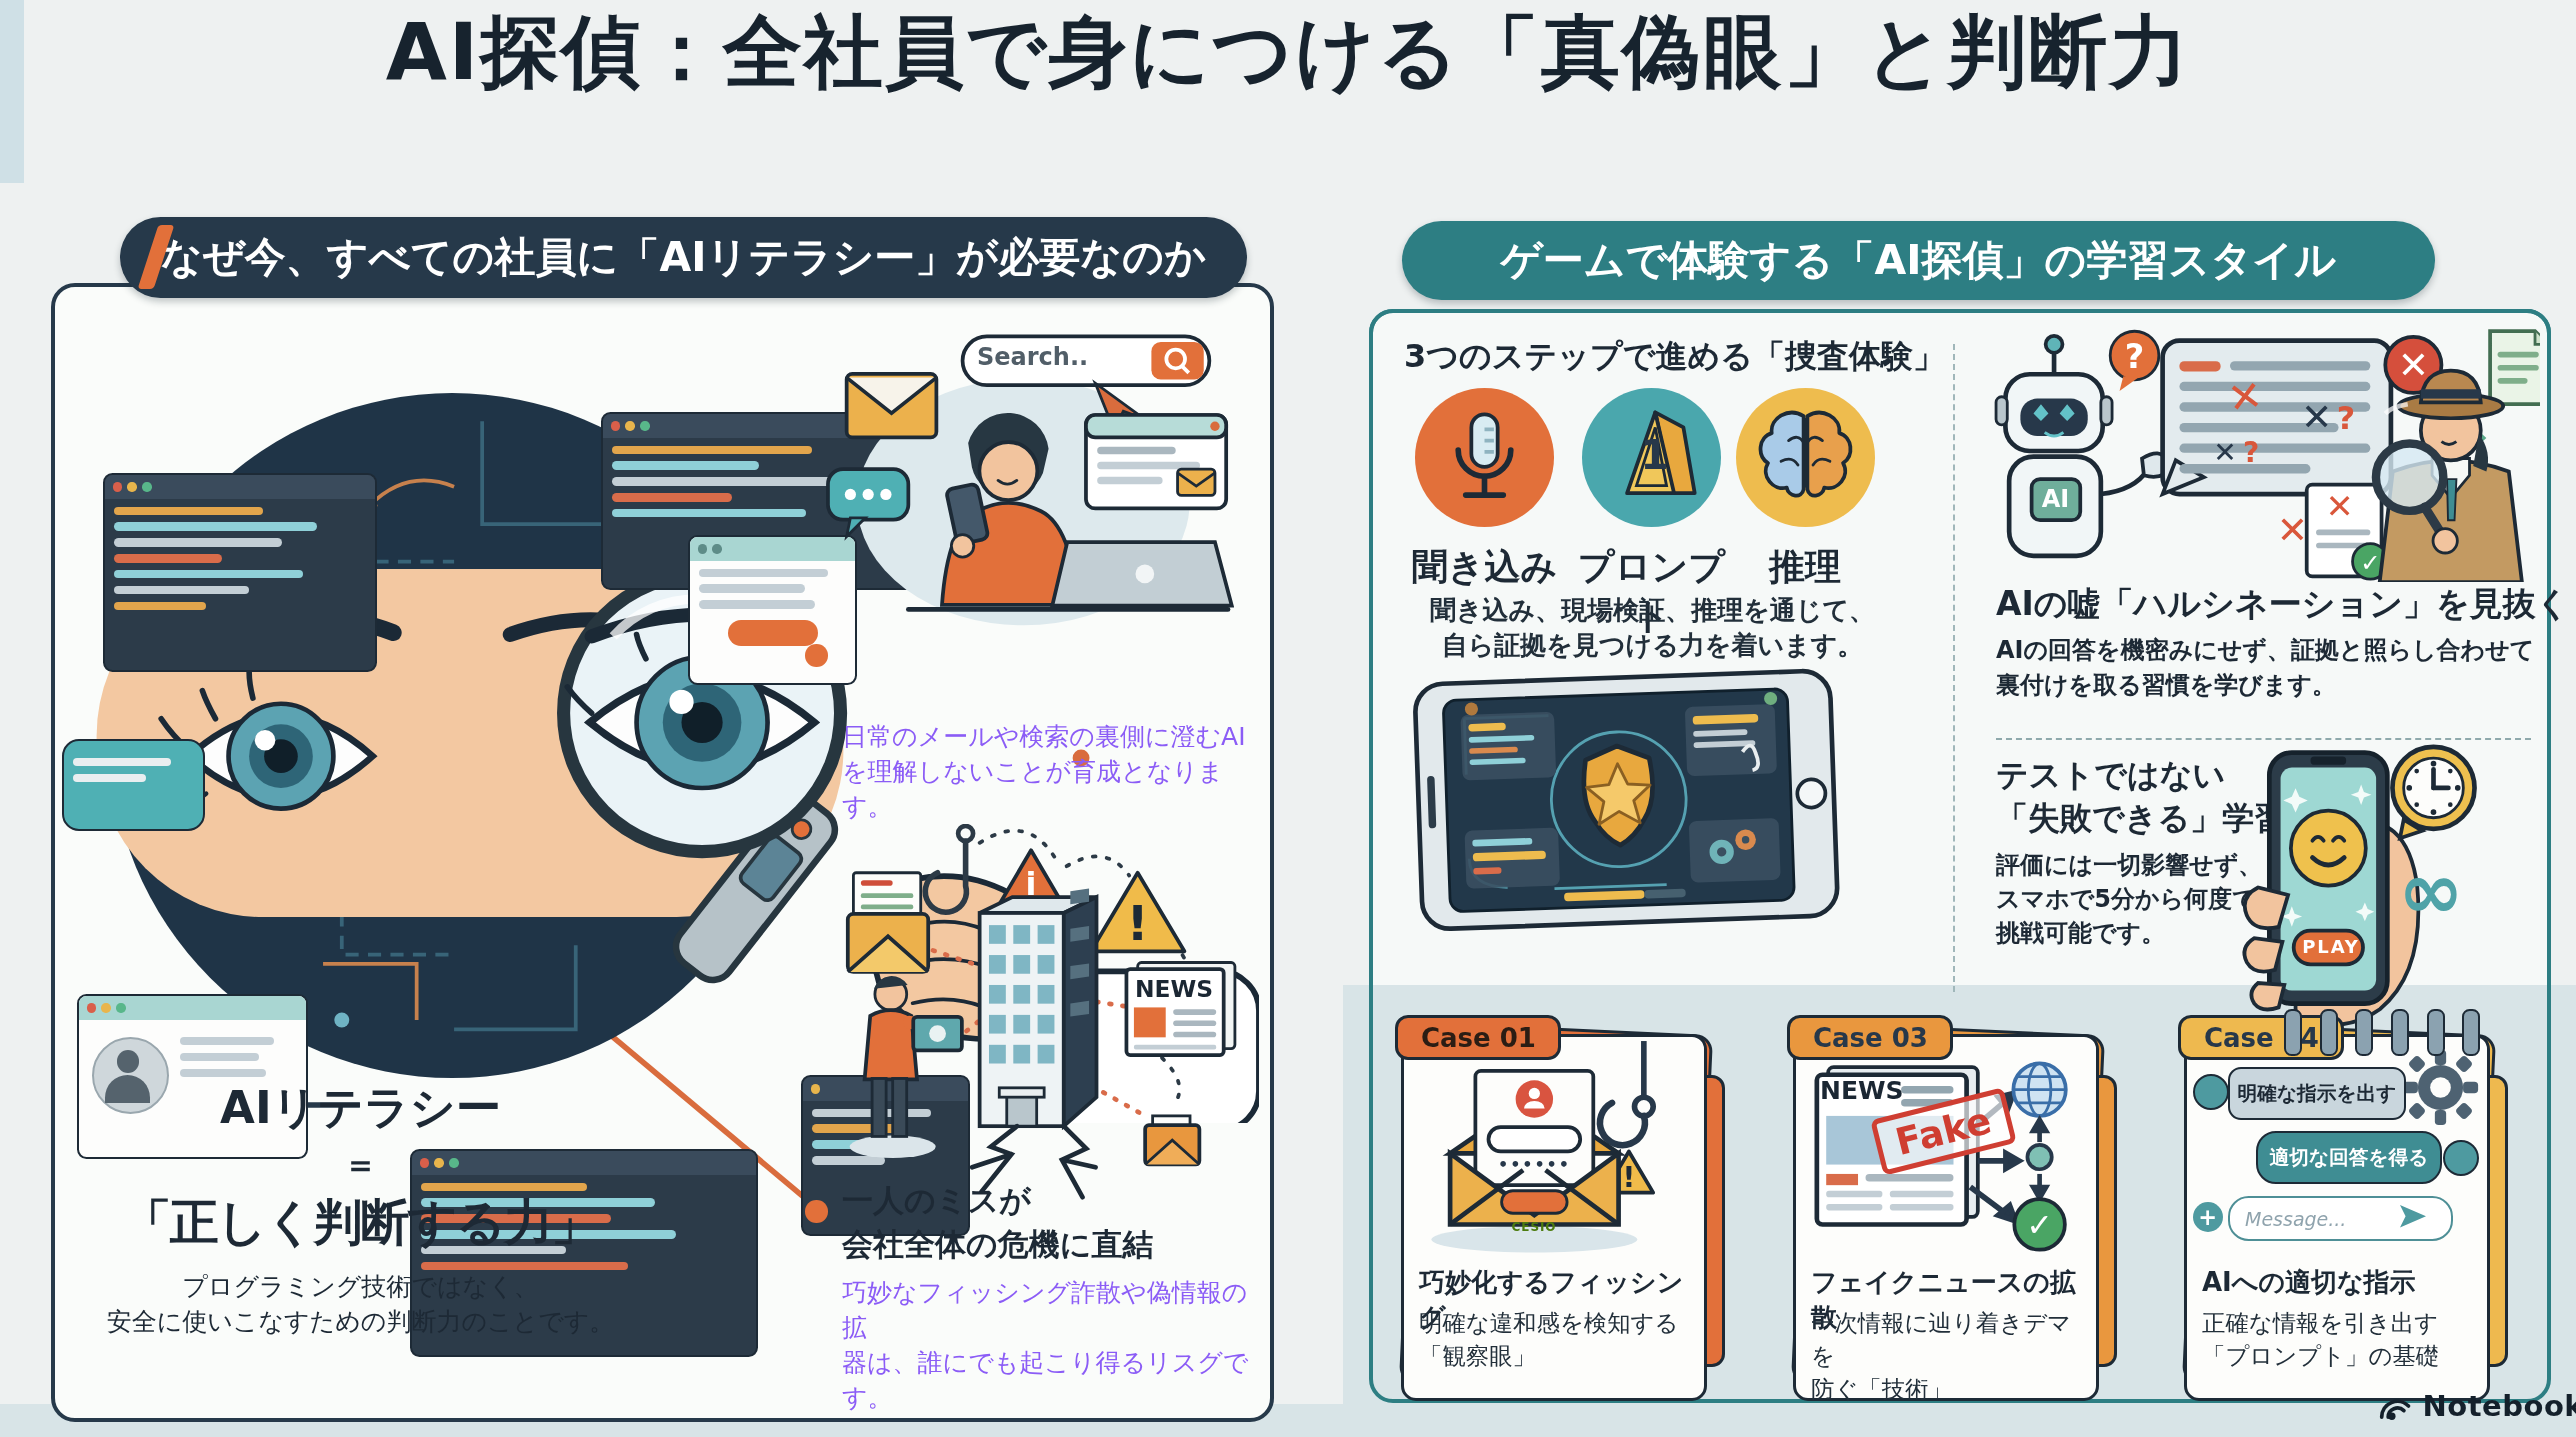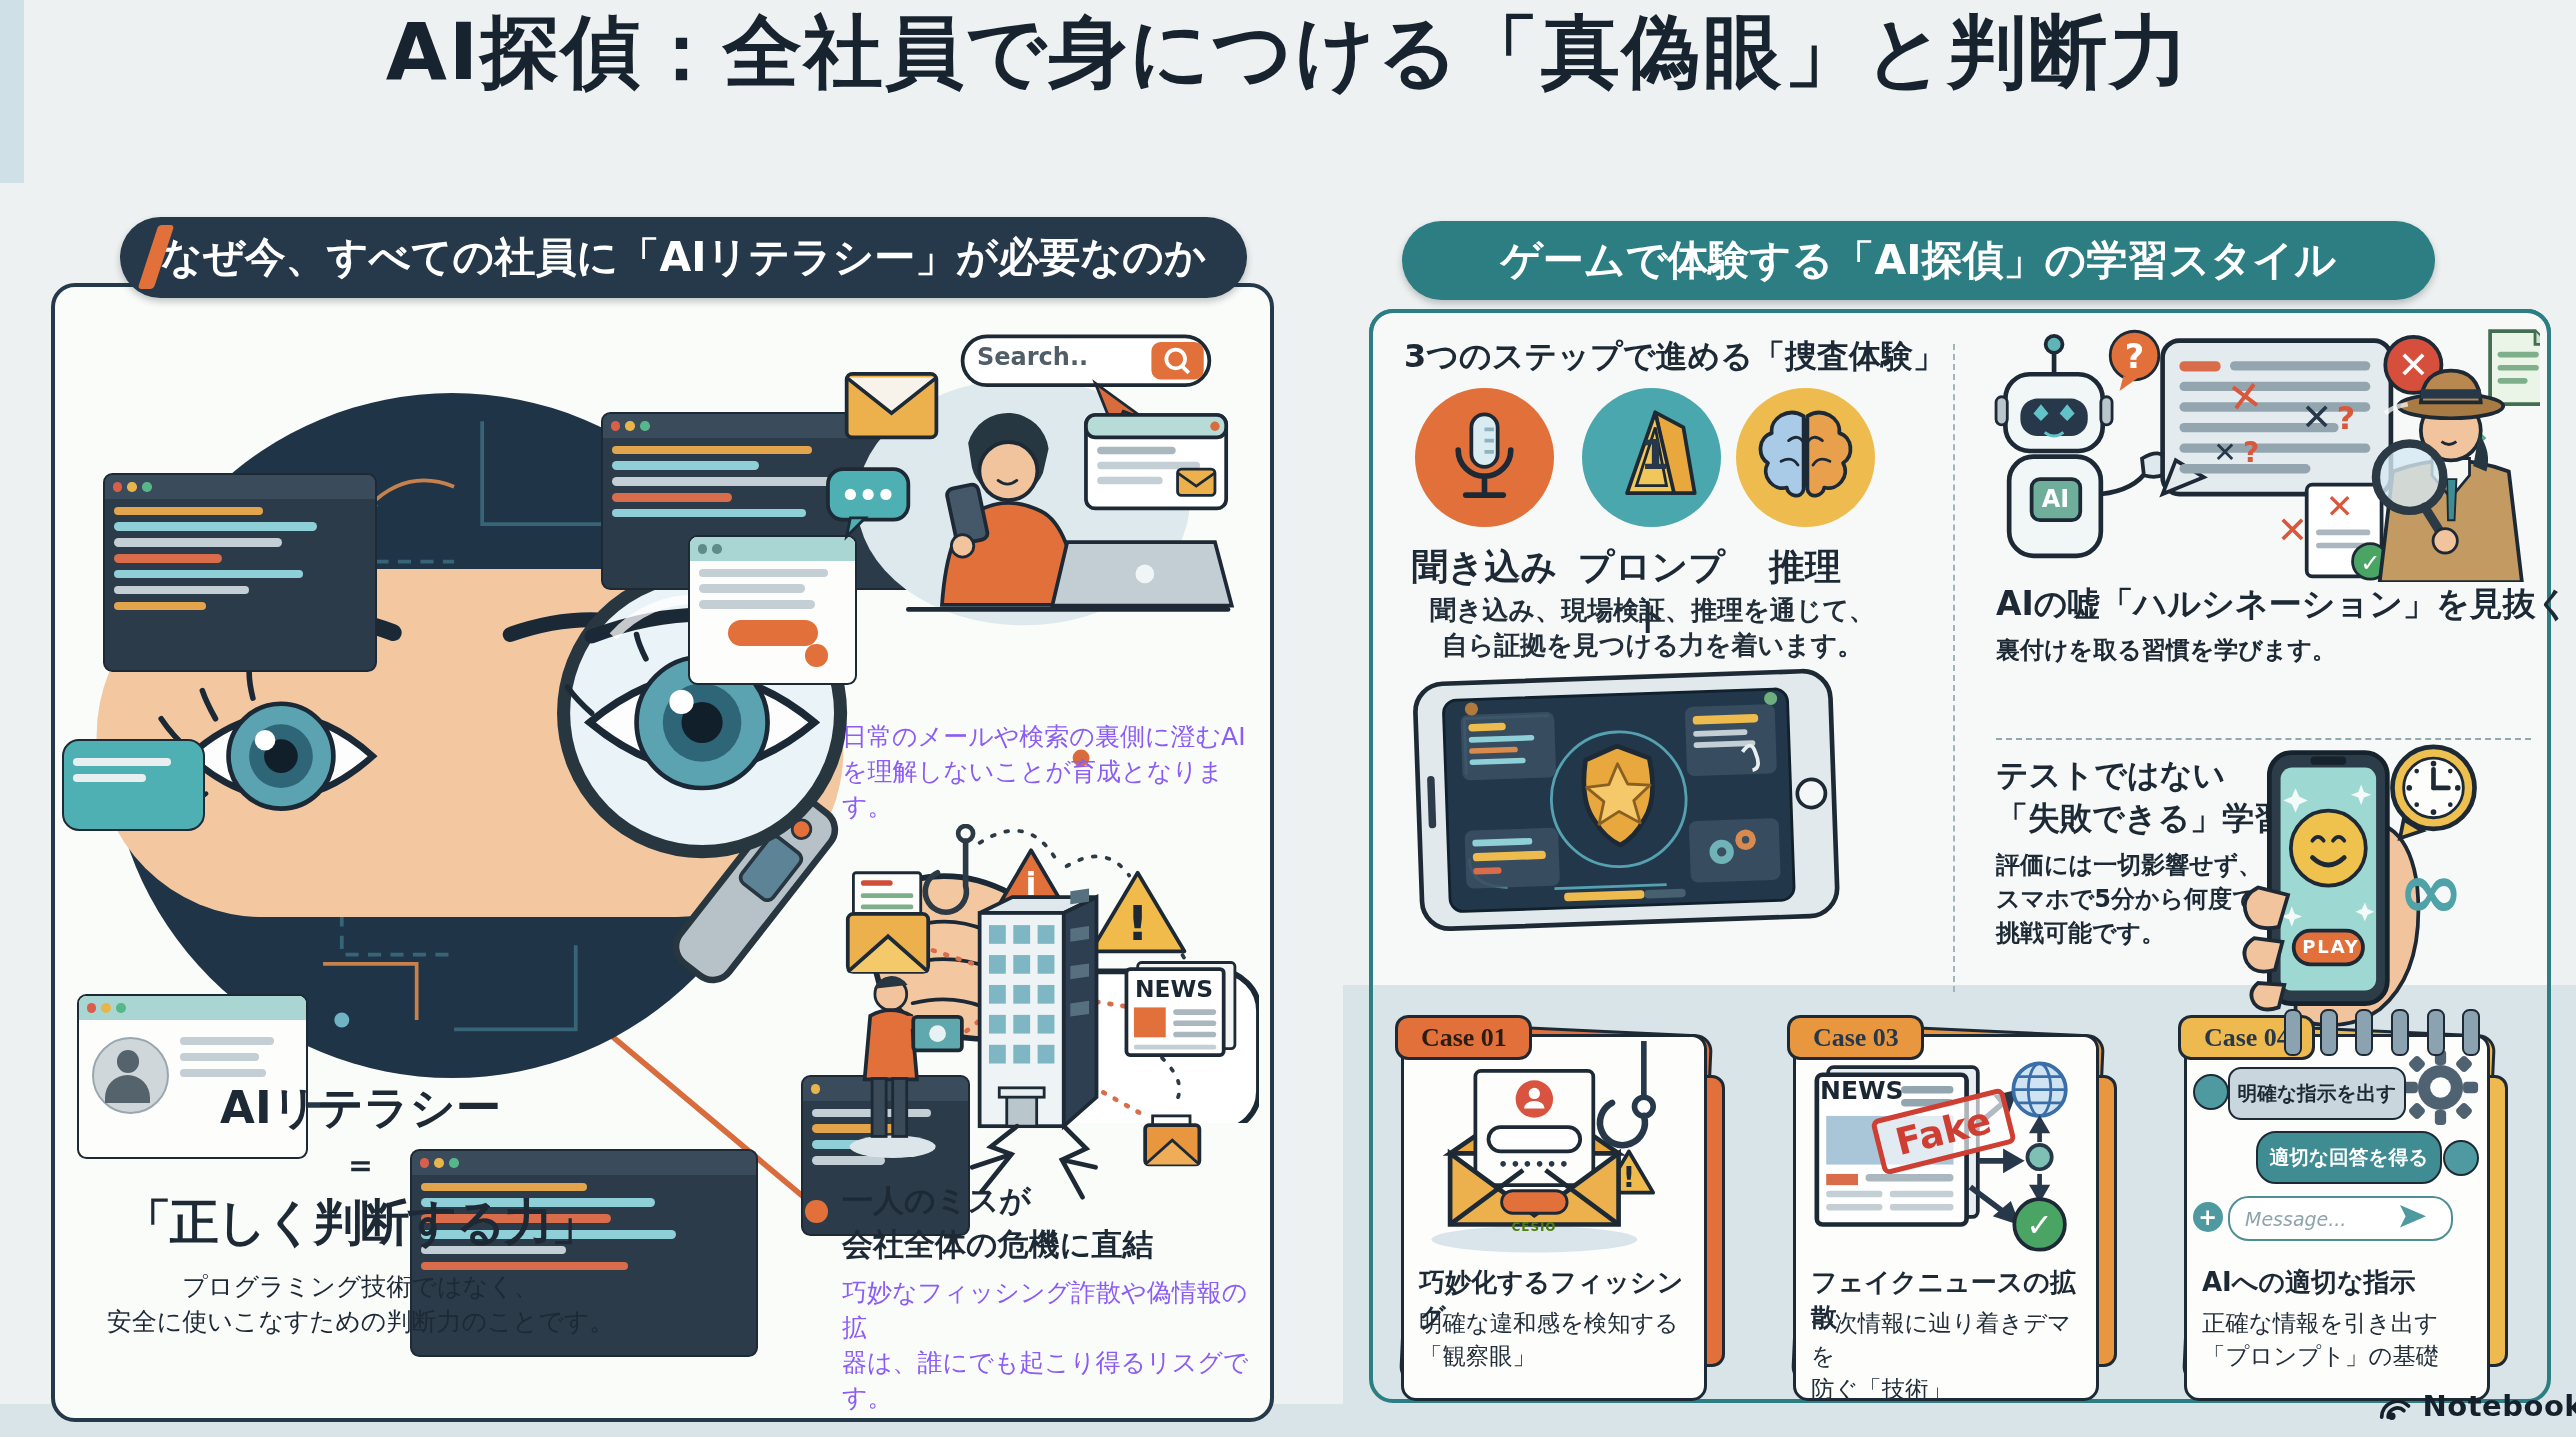--- a/index.html
+++ b/index.html
@@ -37,21 +37,21 @@
   .step-label{font-size:36px;font-weight:800;text-align:center;z-index:4;}
   .cap{font-size:26px;font-weight:700;color:#222f3a;text-align:center;z-index:4;}
   .vdash{border-left:2.8px dashed #a0b7ba;z-index:4;}
   .hdash{border-top:2.8px dashed #8fa9ac;z-index:4;}
   
   .case-card{width:300px;height:361px;z-index:5;}
   .card-back{position:absolute;left:5.6px;top:-5.6px;width:292px;height:356px;background:#e2703a;border:3.7px solid #1d2a36;border-radius:17px;transform:rotate(2.6deg);}
   .mission-tab{position:absolute;right:-24px;top:41px;width:54px;height:286px;border:3.7px solid #1d2a36;border-radius:13px;display:flex;align-items:center;justify-content:center;}
   .mission-tab span{writing-mode:vertical-rl;font-size:25px;font-weight:700;color:#27384a;letter-spacing:1.9px;}
   .card-main{position:absolute;left:0;top:0;width:300px;height:361px;background:#fdfdfb;border:3.7px solid #1d2a36;border-radius:15px;}
-  .case-tag{position:absolute;left:-5.6px;top:-19px;padding:4.7px 22.5px;border:3.7px solid #1d2a36;border-radius:13px;font-size:26px;font-weight:800;color:#27384a;z-index:6;font-family:Liberation Serif, serif;}
+  .case-tag{position:absolute;left:-5.6px;top:-19px;padding:4.7px 22.5px;border:3.7px solid #1d2a36;border-radius:13px;font-size:26px;font-weight:800;color:#27384a;z-index:6;}
   .tag1{background:#e2703a;color:#2b1d14;}
   .tag2{background:#e9973e;}
   .tag3{background:#eeb94f;}
   .case-title{position:absolute;left:15px;top:228px;width:273px;font-size:26px;font-weight:800;}
   .case-b{position:absolute;left:15px;width:273px;font-size:23.4px;line-height:33px;color:#222f3a;}
   .spiral{position:absolute;top:-28px;width:14px;height:43px;background:#8ba2b0;border:2.8px solid #1d2a36;border-radius:7.5px;z-index:7;}
   .stamp{position:absolute;left:79px;top:66px;padding:1.9px 15px;border:5.6px solid #cf3e32;border-radius:7.5px;color:#cf3e32;font-size:37px;font-weight:800;transform:rotate(-14deg);background:rgba(255,255,255,.65);}
   .chat-b1{position:absolute;left:41px;top:30px;width:174px;height:49px;background:#c9d6dd;border:2.8px solid #1d2a36;border-radius:13px;font-size:19.7px;font-weight:700;display:flex;align-items:center;justify-content:center;}
   .chat-b2{position:absolute;left:69px;top:94px;width:182px;height:49px;background:#3f8d93;border:2.8px solid #1d2a36;border-radius:20px;font-size:19.7px;font-weight:700;color:#fff;display:flex;align-items:center;justify-content:center;}
   .msg-pill{position:absolute;left:41px;top:159px;width:206px;height:41px;border:2.8px solid #4e8f96;border-radius:20.6px;background:#fff;display:flex;align-items:center;padding-left:15px;font-size:19px;color:#8fa3ad;font-style:italic;}
@@ -557,20 +557,21 @@
       <circle cx="446" cy="168" r="36" fill="#d6e9f2" fill-opacity="0.8" stroke="#2c3a46" stroke-width="9"></circle>
       <line x1="462" y1="200" x2="482" y2="232" stroke="#2c3a46" stroke-width="10" stroke-linecap="round"></line>
       <circle cx="484" cy="236" r="13" fill="#f2c49e" stroke="#1d2a36" stroke-width="3"></circle>
       <path d="M420,100 a40,18 0 0 1 24,-10" stroke="#ffffff" stroke-width="5" opacity="0.7" fill="none"></path>
     </g>
   </svg>
   <div class="abs z5" style="left:2031px;top:485px;width:49px;text-align:center;font-size:24px;font-weight:800;color:#fff;">AI</div>
 
   <div class="abs h-bold z4" style="left:1996px;top:582px;font-size:33px;">AIの嘘「ハルシネーション」を見抜く</div>
   <div class="abs z4" style="left:1996px;top:633px;font-size:24px;line-height:35px;font-weight:600;">
+    <div>AIの回答を機密みにせず、証拠と照らし合わせて</div>
       <div>裏付けを取る習慣を学びます。</div>
   </div>
 
   <div class="abs hdash" style="left:1996px;top:738px;width:535px;"></div>
 
   <div class="abs h-bold z4" style="left:1996px;top:754px;font-size:32px;line-height:43px;">
     <div>テストではない</div>
       <div>「失敗できる」学習擦</div>
   </div>
   <div class="abs z4" style="left:1996px;top:848px;font-size:24px;line-height:34px;font-weight:600;">

